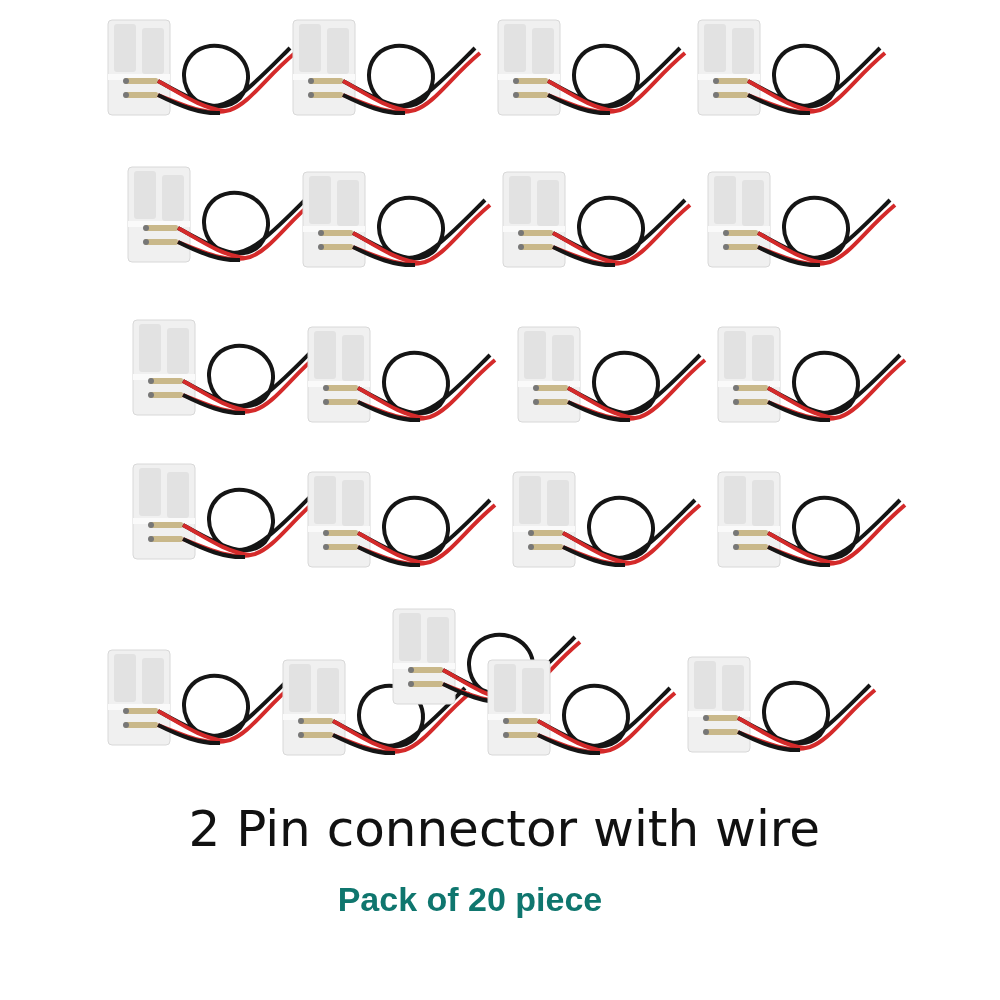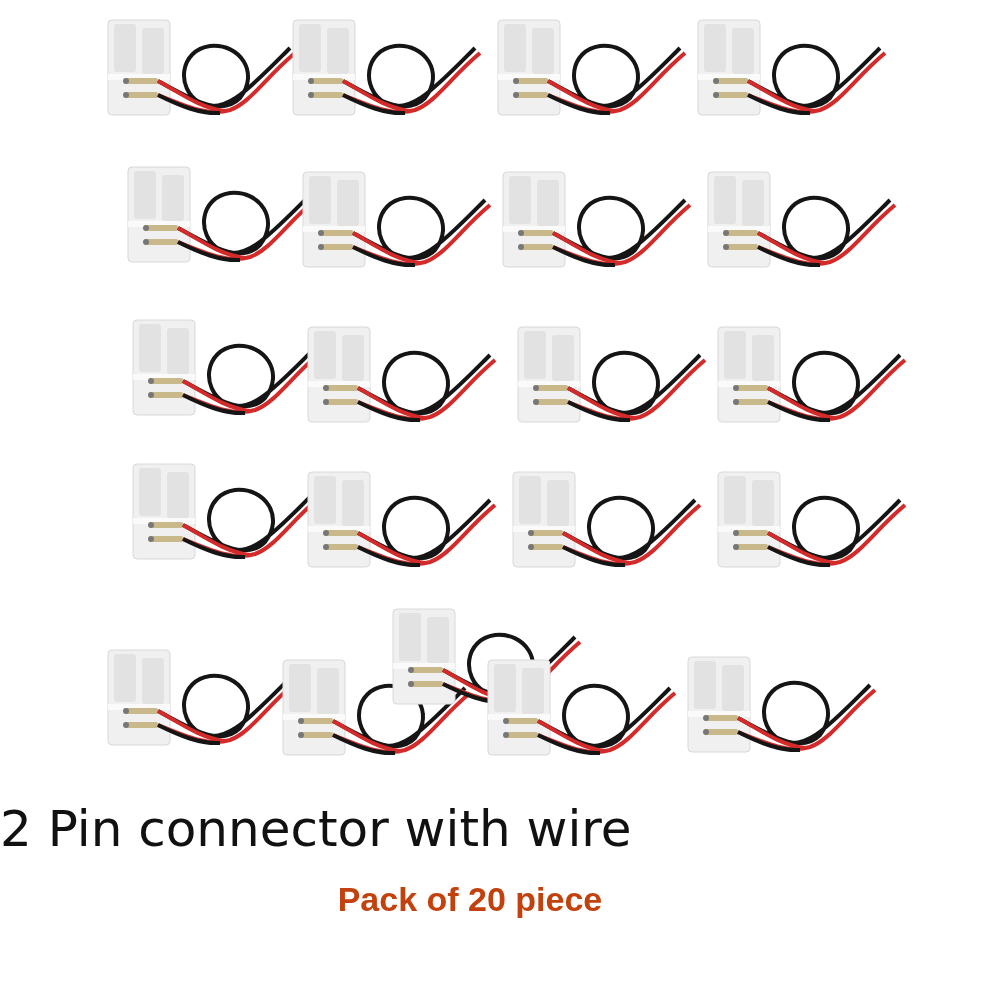--- a/index.html
+++ b/index.html
@@ -1,20 +1,20 @@
 <!DOCTYPE html>
 <html><head>
 <meta charset="utf-8">
 <style>
   html, body { margin:0; padding:0; background:#ffffff; }
   body { width:1000px; height:1000px; position:relative; overflow:hidden; font-family:"Liberation Sans", sans-serif; }
   .connector { position:absolute; width:200px; height:110px; }
   .connector svg { width:200px; height:110px; display:block; }
-  .title { position:absolute; left:0; width:820px; top:800px; text-align:left; font-size:50px; color:#111111; font-family:"DejaVu Sans", sans-serif; font-weight:normal; letter-spacing:0px; }
-  .subtitle { position:absolute; left:0; width:940px; top:880px; text-align:center; font-size:34px; color:#c2410c; font-weight:bold; font-family:"Liberation Sans", sans-serif; }
+  .title { position:absolute; left:0; width:820px; top:800px; text-align:right; font-size:50px; color:#111111; font-family:"DejaVu Sans", sans-serif; font-weight:normal; letter-spacing:0px; }
+  .subtitle { position:absolute; left:0; width:940px; top:880px; text-align:center; font-size:34px; color:#0f766e; font-weight:bold; font-family:"Liberation Sans", sans-serif; }
 </style>
 </head>
 <body>
 
 <div id="stage">
     <div class="connector" style="left: 100px; top: 18px;">
     <svg viewBox="0 0 200 110">
 
       <rect x="8" y="2" width="62" height="95" rx="4" fill="#f0f0f0" stroke="#d8d8d8"></rect>
       <rect x="14" y="6" width="22" height="48" rx="3" fill="#e2e2e2"></rect>

